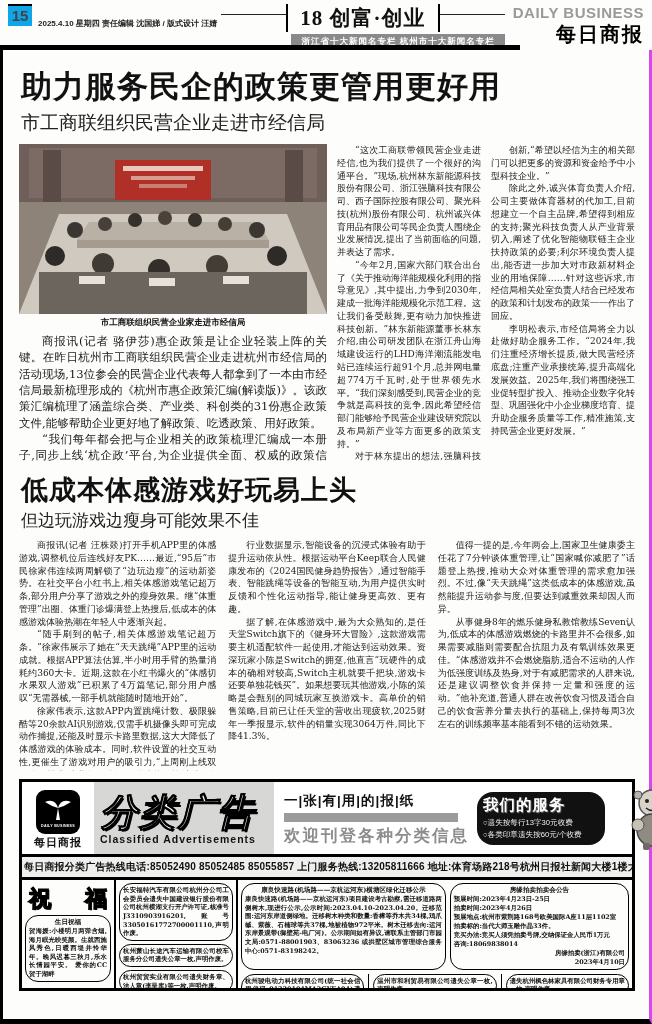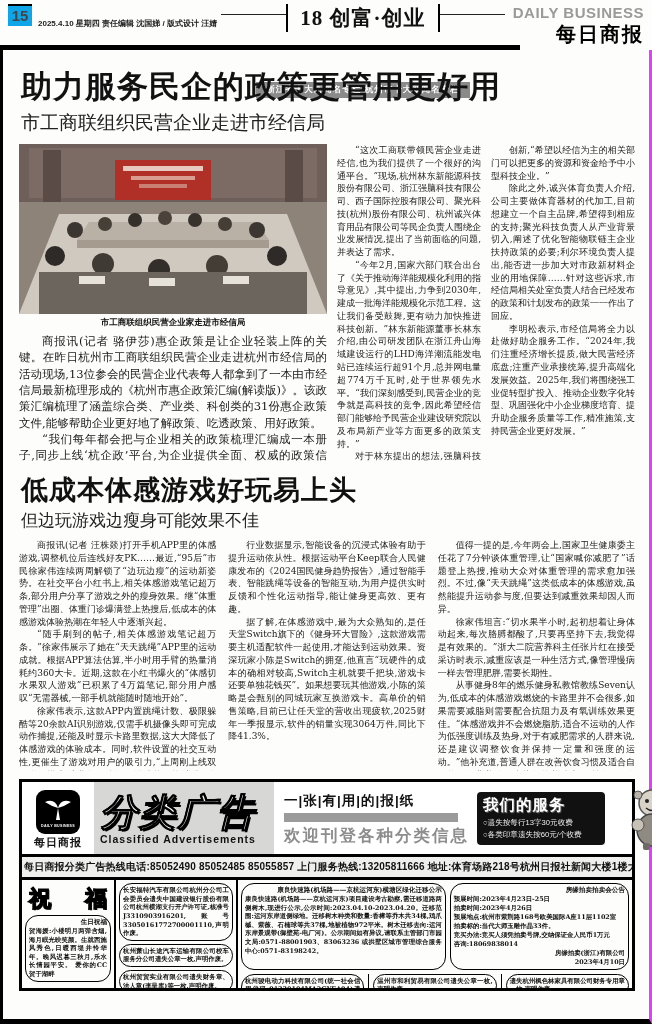--- a/index.html
+++ b/index.html
@@ -8,21 +8,21 @@
     width:652px; height:1024px; background:#fdfdfc; margin:0 auto;
     font-family:"Liberation Sans", sans-serif; color:#111;
     position:relative; overflow:hidden;
   }
   
   .hdr { position:relative; height:50px; padding:4px 8px 0 8px; }
   .hdr-row { display:flex; align-items:flex-start; }
   .pagenum { width:24px; height:22px; background:#0ea5e9; border-top:2px solid #000;
     color:#444; font-size:15px; font-weight:bold; text-align:center; line-height:20px; }
   .dateline { font-size:8px; font-weight:bold; color:#222; margin:14px 4px 0 6px; white-space:nowrap; }
-  .hdr-mid { flex:1; display:flex; flex-direction:column; align-items:center;gap:48px; }
+  .hdr-mid { flex:1; display:flex; flex-direction:column; align-items:flex-end; }
   .sec-row { display:flex; align-items:center; width:100%; }
   .hline { flex:1; height:0; border-top:1px solid #222; margin-top:-8px; }
   .sec-box { border-left:2px solid #000; border-right:2px solid #000; padding:0 12px;
     font-size:21px; font-weight:bold; letter-spacing:1px; white-space:nowrap;
     font-family:"Liberation Serif","DejaVu Serif",serif; }
   .sec-badge { background:#8a8a8a; color:#fff; font-size:8.5px; font-weight:bold;
     padding:2px 10px; margin-top:2px; letter-spacing:1px; white-space:nowrap; }
   .masthead { text-align:right; margin-left:8px; white-space:nowrap; }
   .mast-en { color:#9a9a9a; font-weight:bold; font-size:15px; letter-spacing:0.5px; }
   .mast-cn { color:#000; font-weight:bold; font-size:20px; letter-spacing:2px;
@@ -62,21 +62,21 @@
   .flgc { background:#d7d7d5; height:100%; flex:none; width:180px; padding:4px 6px 2px 6px;
     display:flex; flex-direction:column; justify-content:center; }
   .flgc-title { font-size:37px; font-weight:normal; font-style:italic; color:#fff; letter-spacing:2px;
     -webkit-text-stroke:2px #000; text-shadow:2px 2px 0 #000, -1px -1px 0 #000, 1px -1px 0 #000, -1px 1px 0 #000;
     line-height:1.0; white-space:nowrap; }
   .flgc-en { font-size:10.5px; font-weight:bold; letter-spacing:1px; margin-top:2px; white-space:nowrap; }
   .mid-col { flex:1; padding:2px 8px 0 10px; }
   .slogan { font-size:13.5px; font-weight:bold; letter-spacing:1px; white-space:nowrap; }
   .gbar { height:9px; background:#9b9b9b; margin:3px 0 3px 0; width:94%; }
   .invite { font-size:16.5px; font-weight:bold; color:#8d8d8d; letter-spacing:2px; white-space:nowrap; }
-  .svc { width:128px; flex:none; background:#111; border-radius:4px; color:#fff;
+  .svc { width:128px; flex:none; background:#111; border-radius:16px; color:#fff;
     padding:3px 6px 5px 6px; margin-right:20px; position:relative; }
   .svc:after { content:""; position:absolute; right:-7px; top:16px; border:7px solid transparent;
     border-left-color:#111; }
   .svc-title { font-size:15.5px; font-weight:bold; letter-spacing:1px; white-space:nowrap;
     text-shadow:1px 1px 0 #555; }
   .svc-line { font-size:7.6px; margin-top:2px; white-space:nowrap; color:#eee; }
   .mascot-col { width:56px; flex:none; text-align:center; }
   
   .hotline { border-top:3px solid #000; border-bottom:3px solid #000; background:#efefee;
     font-size:10px; font-weight:bold; text-align:center; padding:3px 2px; letter-spacing:0.2px;
@@ -86,21 +86,21 @@
   .gcol { padding:3px; overflow:hidden; }
   .gcol + .gcol { border-left:2px solid #000; }
   .colA { width:92px; flex:none; }
   .colB { width:122px; flex:none; }
   .colRest { flex:1; display:flex; flex-direction:column; }
   .bigchar-row { display:flex; justify-content:space-between; padding:1px 4px; }
   .bigchar { font-size:22px; font-weight:bold; color:#fff; -webkit-text-stroke:1.2px #000;
     text-shadow:1px 1px 0 #000; font-family:"Liberation Sans",sans-serif; }
   .adbox { border:1px solid #000; border-radius:13px; padding:2px 3px; font-size:6.4px;
     line-height:1.35; margin-bottom:3px; text-align:justify; color:#111;font-weight:bold; }
-  .adbox b { font-size:6.6px; display:block; text-align:right; }
+  .adbox b { font-size:6.6px; display:block; text-align:center; }
   .rest-top { display:flex; gap:4px; }
   .gongshi { flex:1.15; }
   .auction { flex:1; }
   .auction .ln { font-size:6.4px; line-height:1.4; }
   .auction .rt { text-align:right; }
   .rest-bottom { display:flex; gap:4px; margin-top:1px; }
   .subcol { flex:1; }
   .subcol + .subcol { border-left:1px solid #000; padding-left:4px; }
   svg { display:block; }
 </style>
@@ -195,21 +195,20 @@
             <p>商报讯(记者 汪株燚)打开手机APP里的体感游戏,调整机位后连线好友PK……最近,“95后”市民徐家伟连续两周解锁了“边玩边瘦”的运动新姿势。在社交平台小红书上,相关体感游戏笔记超万条,部分用户分享了游戏之外的瘦身效果。继“体重管理”出圈、体重门诊爆满登上热搜后,低成本的体感游戏体验热潮在年轻人中逐渐兴起。</p>
             <p>“随手刷到的帖子,相关体感游戏笔记超万条。”徐家伟展示了她在“天天跳绳”APP里的运动成就。根据APP算法估算,半小时用手臂的热量消耗约360大卡。近期,这款在小红书爆火的“体感切水果双人游戏”已积累了4万篇笔记,部分用户感叹“无需器械,一部手机就能随时随地开始”。</p>
             <p>徐家伟表示,这款APP内置跳绳计数、极限躲酷等20余款AI识别游戏,仅需手机摄像头即可完成动作捕捉,还能及时显示卡路里数据,这大大降低了体感游戏的体验成本。同时,软件设置的社交互动性,更催生了游戏对用户的吸引力,“上周刚上线双人联网模式,让我有了胜负欲,游戏越玩越‘上头’,胳膊都酸了!”</p>
           </div>
         <div class="acol">
             <p>行业数据显示,智能设备的沉浸式体验有助于提升运动依从性。根据运动平台Keep联合人民健康发布的《2024国民健身趋势报告》,通过智能手表、智能跳绳等设备的智能互动,为用户提供实时反馈和个性化运动指导,能让健身更高效、更有趣。</p>
             <p>据了解,在体感游戏中,最为大众熟知的,是任天堂Switch旗下的《健身环大冒险》,这款游戏需要主机适配软件一起使用,才能达到运动效果。资深玩家小陈是Switch的拥趸,他直言“玩硬件的成本的确相对较高,Switch主机就要千把块,游戏卡还要单独花钱买”。如果想要玩其他游戏,小陈的策略是会甄别的同城玩家互换游戏卡。高单价的销售策略,目前已让任天堂的营收出现疲软,2025财年一季报显示,软件的销量实现3064万件,同比下降41.3%。</p>
           </div>
         <div class="acol">
             <p>值得一提的是,今年两会上,国家卫生健康委主任花了7分钟谈体重管理,让“国家喊你减肥了”话题登上热搜,推动大众对体重管理的需求愈加强烈。不过,像“天天跳绳”这类低成本的体感游戏,虽然能提升运动参与度,但要达到减重效果却因人而异。</p>
-            <p>徐家伟坦言:“切水果半小时,起初想着让身体动起来,每次胳膊都酸了,只要再坚持下去,我觉得是有效果的。”浙大二院营养科主任张片红在接受采访时表示,减重应该是一种生活方式,像管理慢病一样去管理肥胖,需要长期性。</p>
             <p>从事健身8年的燃乐健身私教馆教练Seven认为,低成本的体感游戏燃烧的卡路里并不会很多,如果需要减脂则需要配合抗阻力及有氧训练效果更佳。“体感游戏并不会燃烧脂肪,适合不运动的人作为低强度训练及热身,对于有减肥需求的人群来说,还是建议调整饮食并保持一定量和强度的运动。”他补充道,普通人群在改善饮食习惯及适合自己的饮食营养分量去执行的基础上,保持每周3次左右的训练频率基本能看到不错的运动效果。</p>
           </div>
       </div>
     </div>
 
     <div class="ads">
       <div class="banner">
         <div class="logo-col">
           <div class="logo-box">
             <svg width="34" height="28" viewBox="0 0 34 28">

